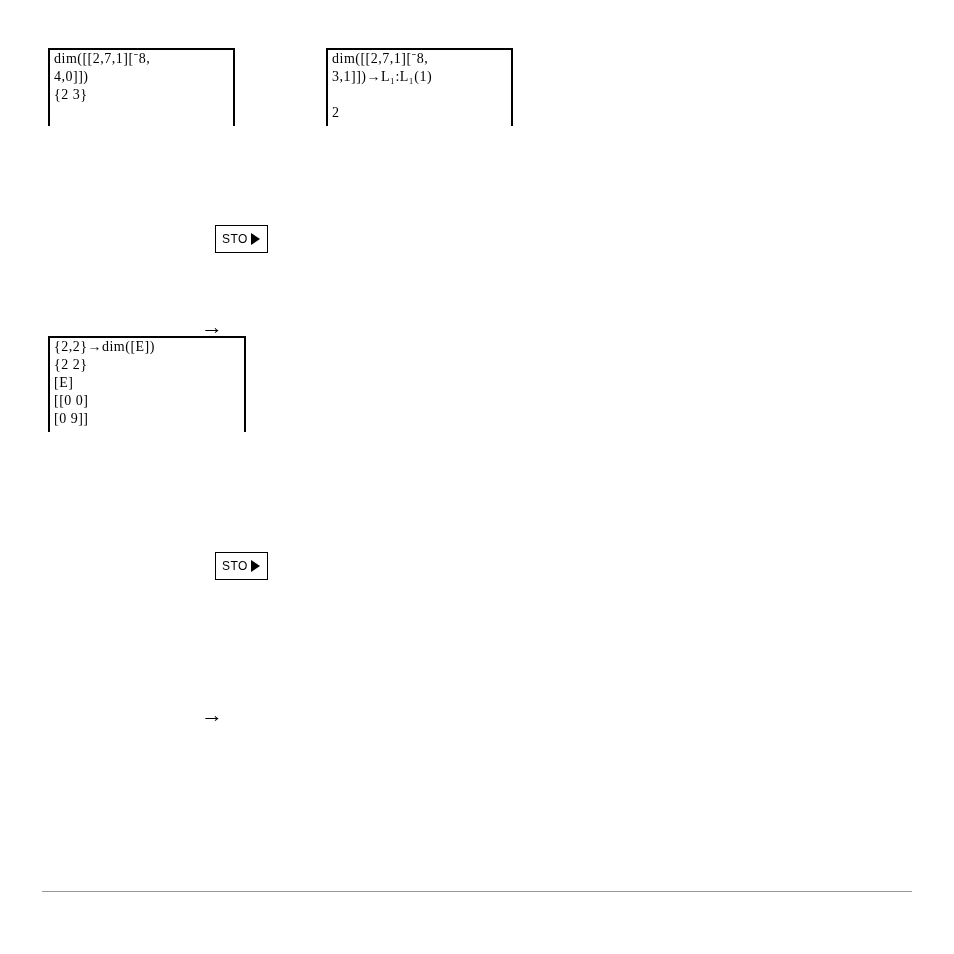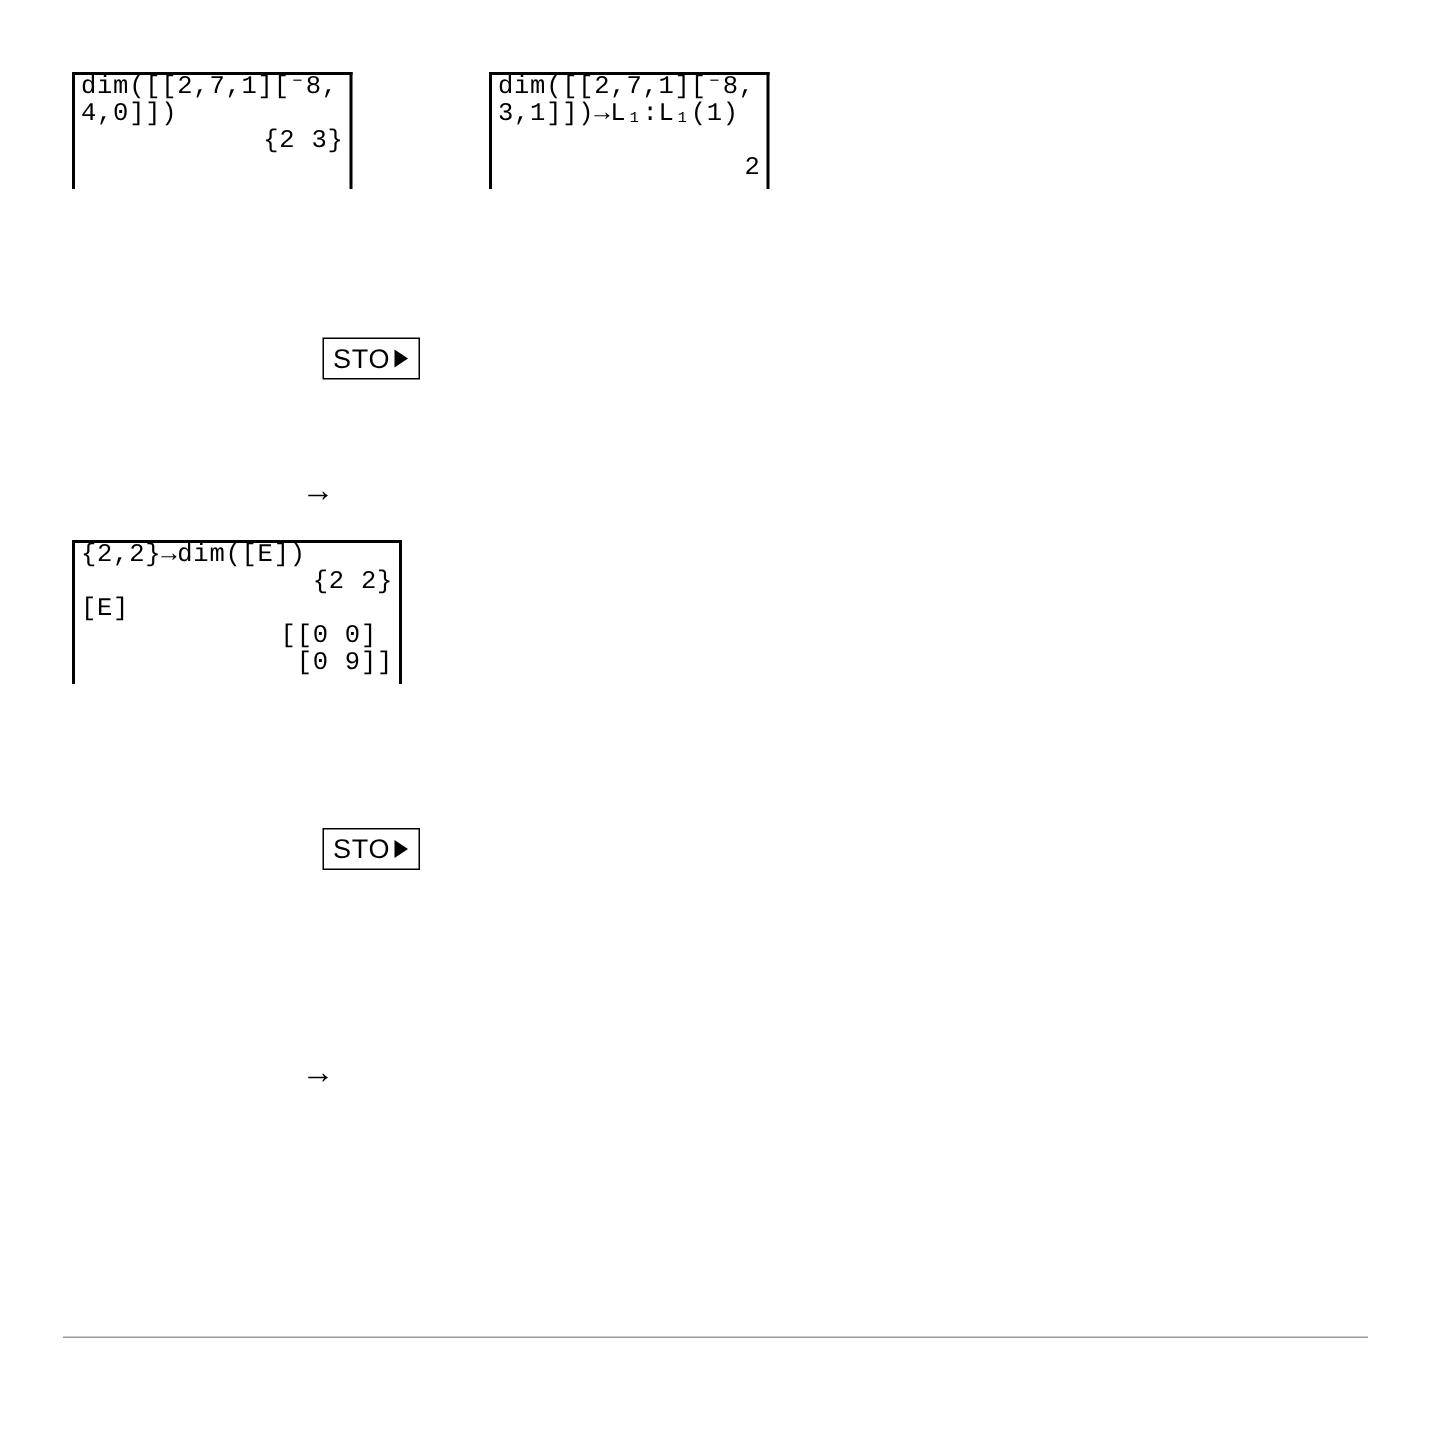--- a/index.html
+++ b/index.html
@@ -16,48 +16,48 @@
     width: 954px;
     height: 954px;
   }
 
   
   .calc-box {
     position: absolute;
     box-sizing: border-box;
     border: 2px solid #000;
     border-bottom: none;
-    font-family: Liberation Mono, monospace;
-    font-size: 17px;
+    font-family: Liberation Serif, serif;
+    font-size: 14px;
     line-height: 18px;
     letter-spacing: 0.5px;
     padding: 0px 4px 4px 4px;
   }
   .calc-box .ln {
     white-space: pre;
     display: block;
     height: 18px;
   }
-  .rj { text-align: right; }
+  .rj { text-align: left; }
   .lj { text-align: left; }
 
   #calc1 { left: 48px;  top: 48px;  width: 187px; height: 78px;  }
   #calc2 { left: 326px; top: 48px;  width: 187px; height: 78px;  }
-  #calc3 { left: 48px;  top: 360px; width: 220px; height: 96px;  }
+  #calc3 { left: 48px;  top: 336px; width: 198px; height: 96px;  }
 
   
   .keycap {
     position: absolute;
     display: inline-flex;
     align-items: center;
     justify-content: center;
     padding: 2px 6px 2px 6px;
     border: 1.5px solid #000;
     font-family: Arial, sans-serif;
-    font-size: 18px;
+    font-size: 12px;
     font-weight: 400;
     height: 22px;
     letter-spacing: 0.5px;
   }
   .keycap .arrowhead-svg { margin-left: 1px; }
   #key1 { left: 215px; top: 225px; }
   #key2 { left: 215px; top: 552px; }
 
   
   .big-arrow {

